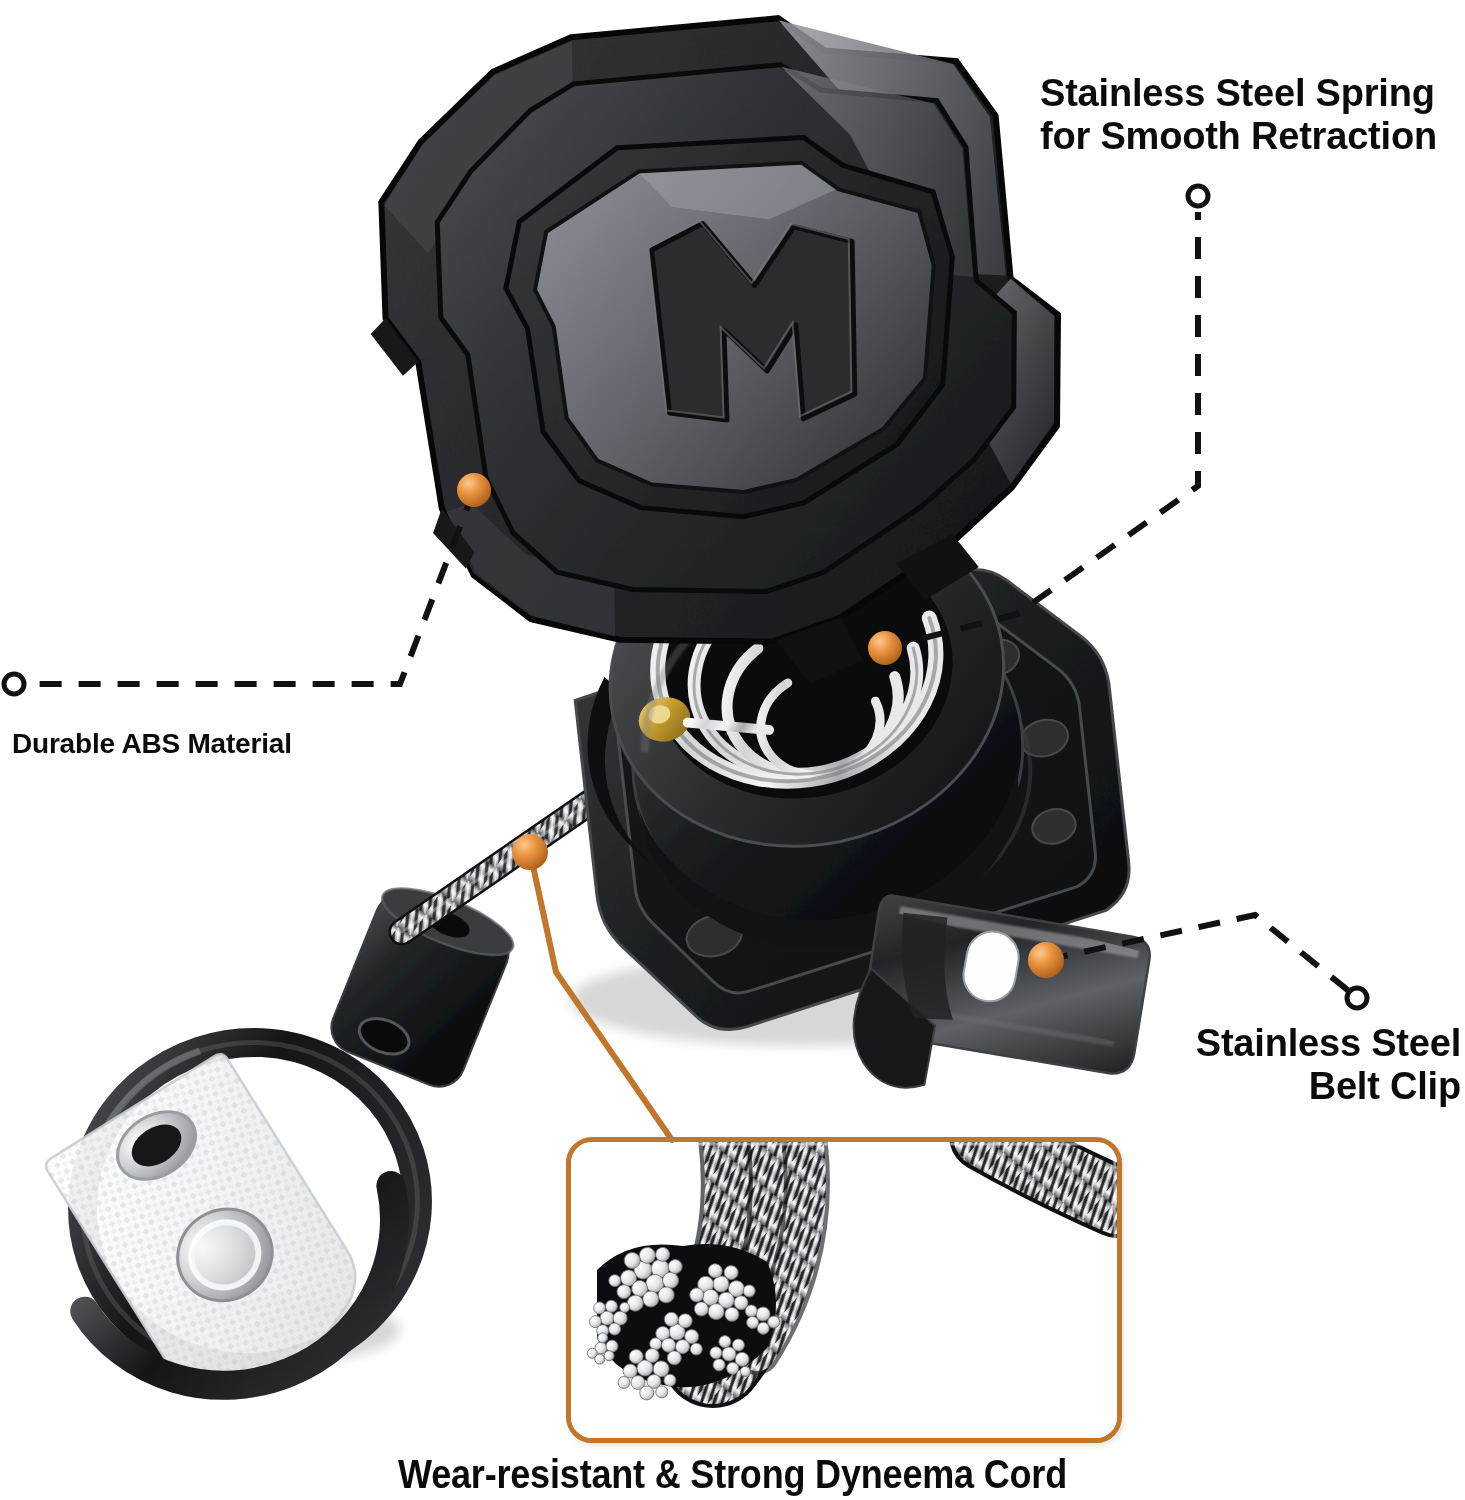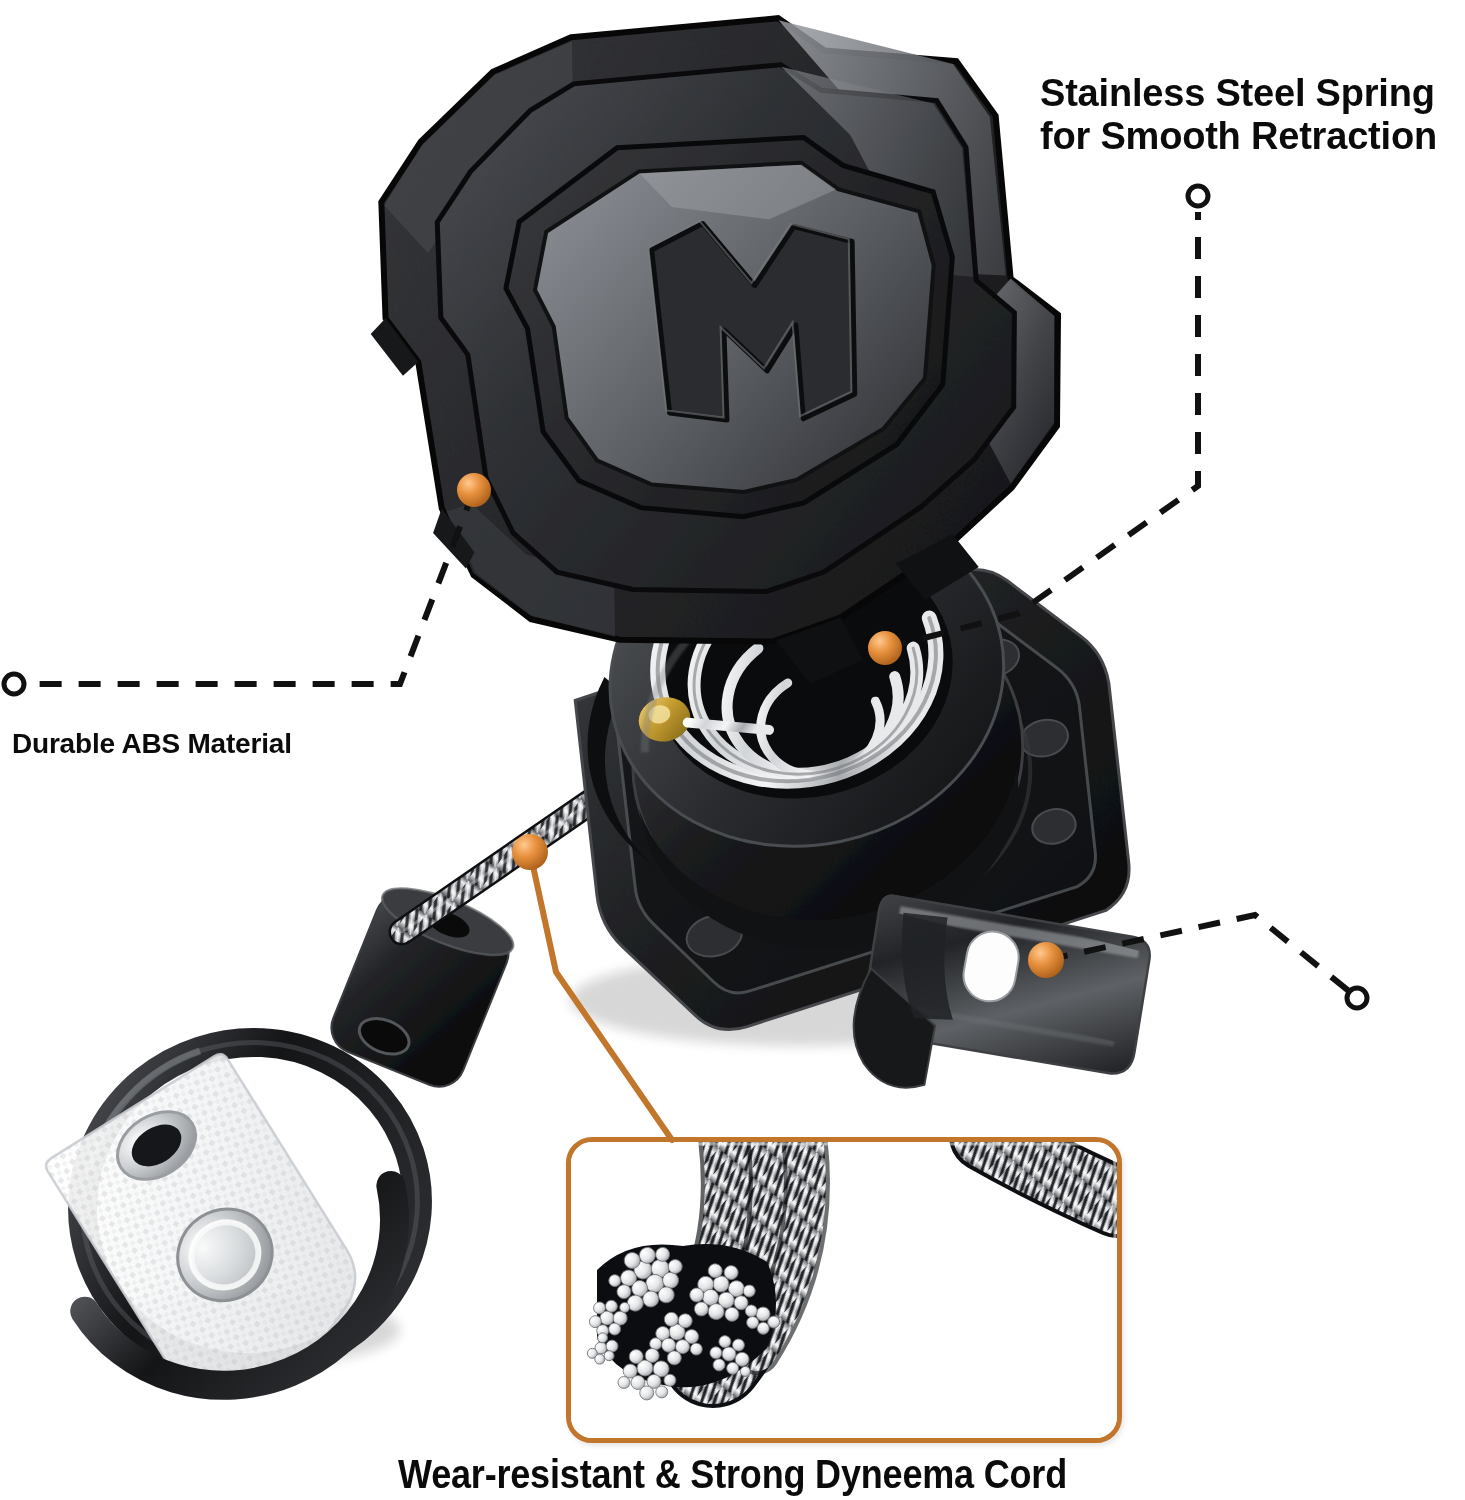--- a/index.html
+++ b/index.html
@@ -524,16 +524,18 @@
       <circle cx="1046" cy="960" r="18" fill="url(#gDot)"></circle>
       <circle cx="530" cy="852" r="18" fill="url(#gDot)"></circle>
     </g>
   </svg>
 
   <div class="callout" id="label-spring">Stainless Steel Spring
 for Smooth Retraction</div>
 
   <div class="callout" id="label-abs">Durable ABS Material</div>
 
+  <div class="callout" id="label-clip">Stainless Steel
+Belt Clip</div>
 
   <div class="callout" id="label-cord">Wear-resistant &amp; Strong Dyneema Cord</div>
 
 </div>
 
 </body></html>

